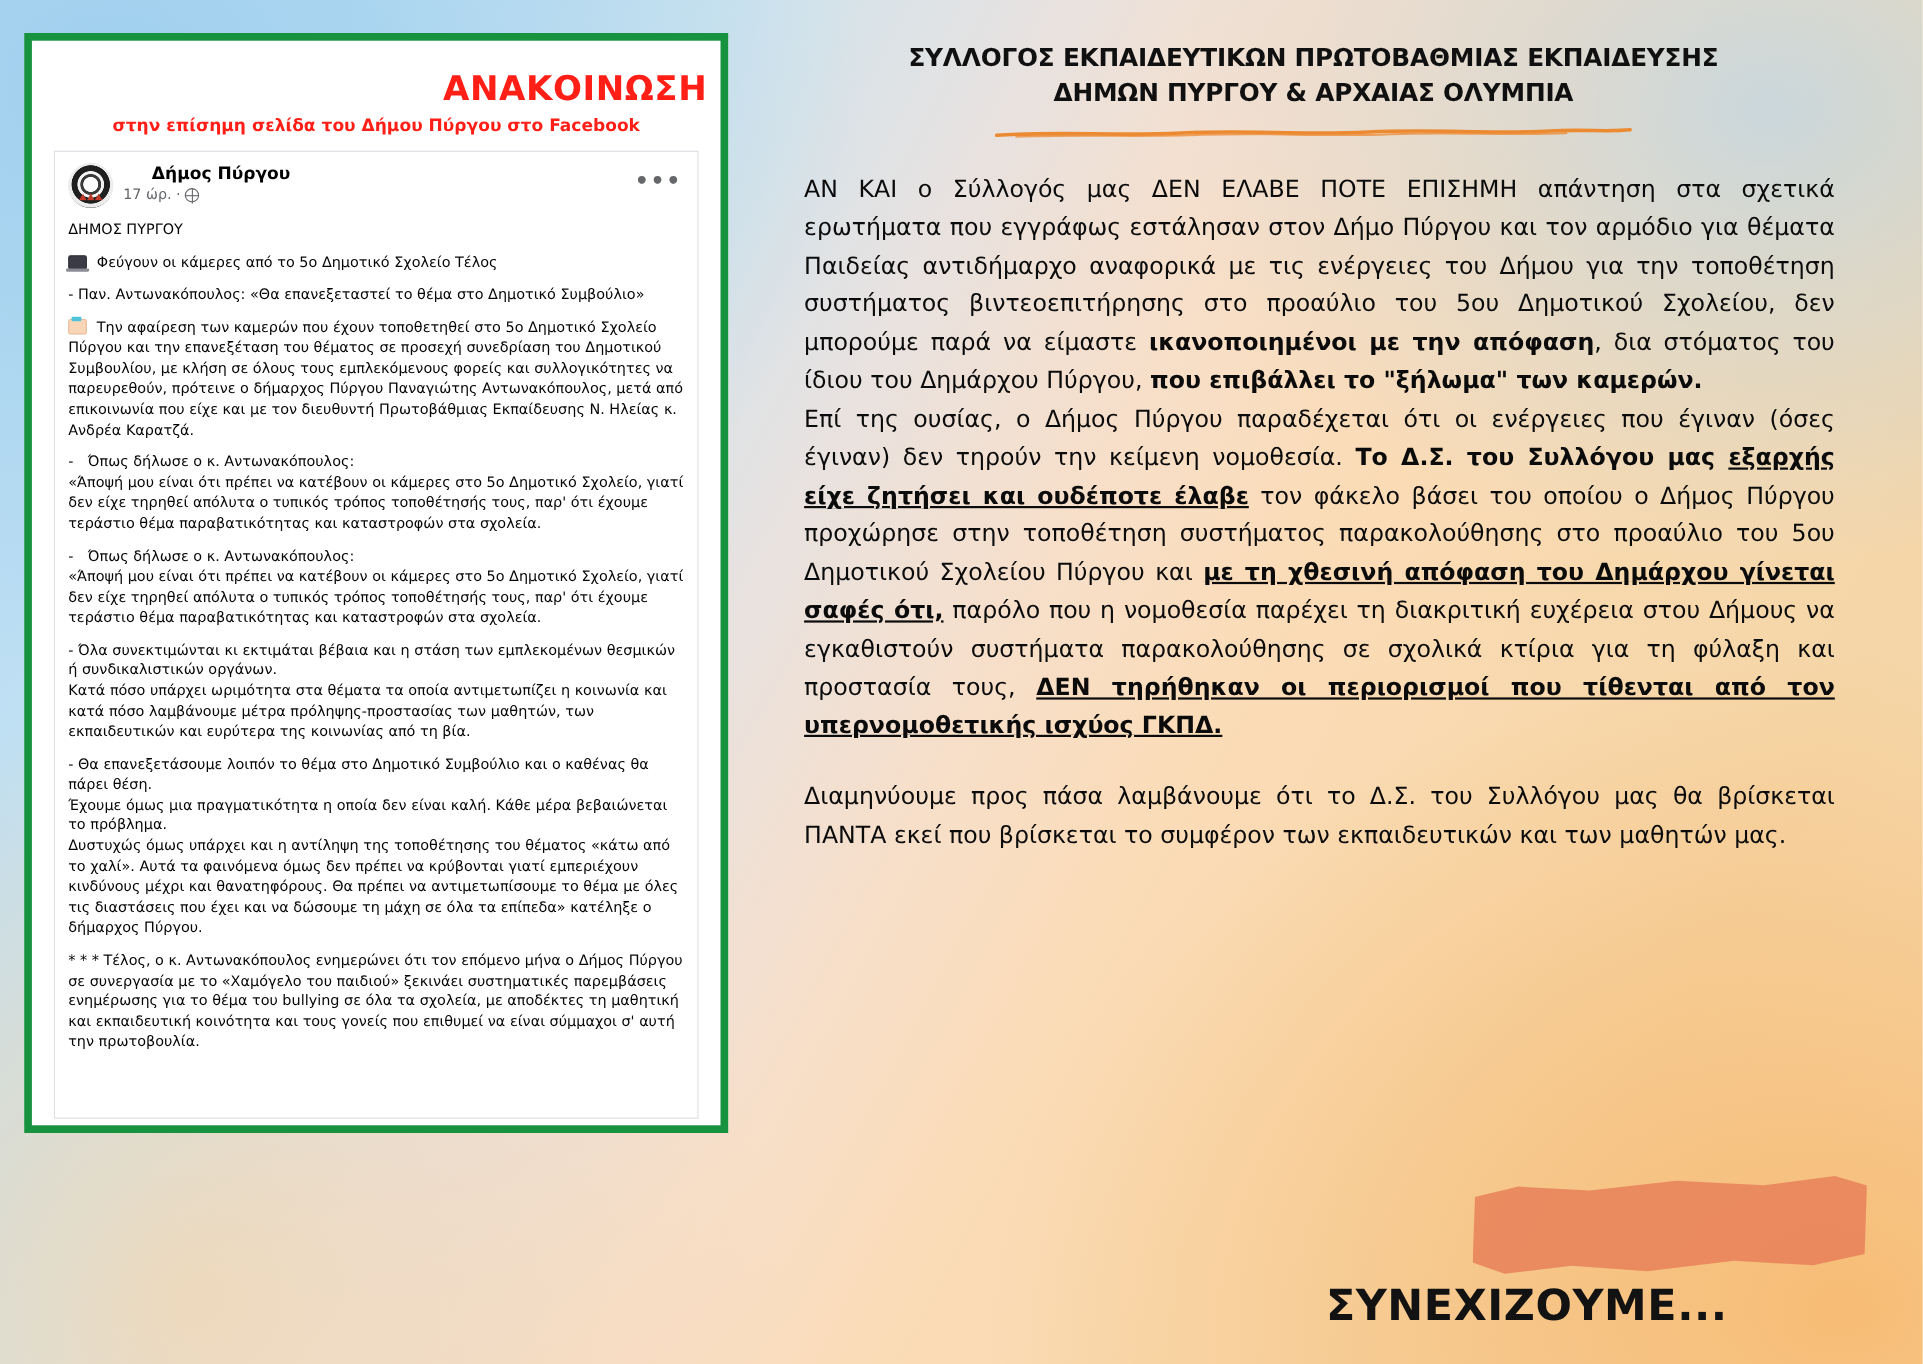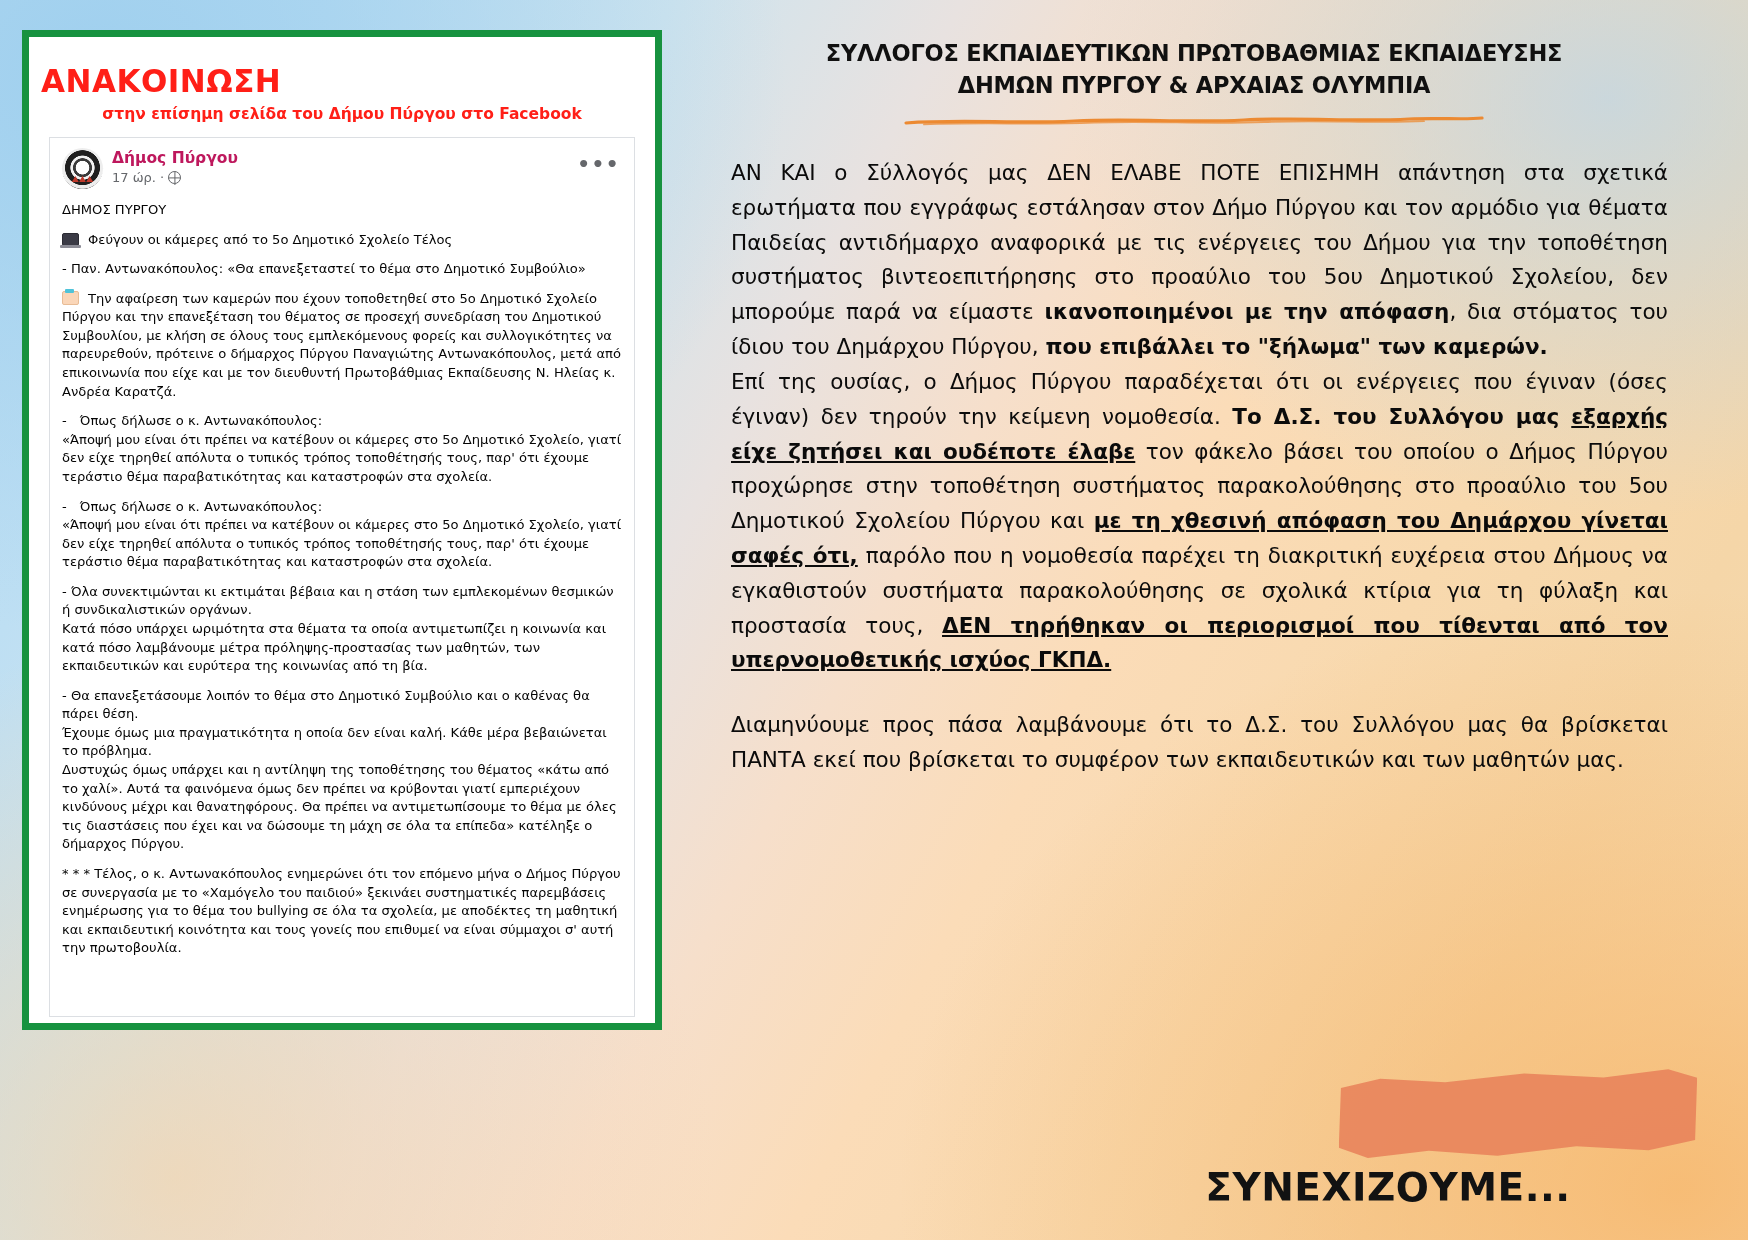--- a/index.html
+++ b/index.html
@@ -49,21 +49,21 @@
     top: 30px;
     width: 640px;
     height: 1000px;
     background: #ffffff;
     border: 7px solid #17923f;
     box-sizing: border-box;
     padding: 10px 12px 10px 12px;
     z-index: 3;
   }
   #announcement-title {
-    text-align: left;
+    text-align: right;
     color: #ff1f17;
     font-weight: bold;
     font-size: 31px;
     letter-spacing: 0.5px;
     margin: 16px 0 6px 0;
     font-family: "DejaVu Sans", "Liberation Sans", sans-serif;
   }
   #announcement-sub {
     text-align: center;
     color: #ff1f17;
@@ -98,21 +98,21 @@
   #fb-avatar::after{
     content:"";
     position:absolute;
     left:50%; top:62%;
     transform: translateX(-50%);
     width: 22px; height: 9px;
     background: #c0392b;
     clip-path: polygon(0% 100%, 18% 30%, 34% 100%, 50% 25%, 66% 100%, 82% 30%, 100% 100%);
   }
   #fb-names { display: flex; flex-direction: column; justify-content: center; padding-top: 1px;}
-  #fb-pagename { font-size: 15.5px; font-weight: bold; color: #be185d; line-height: 1.25; }
+  #fb-pagename { font-size: 15.5px; font-weight: bold; color: #000000; line-height: 1.25; margin-left: 26px; }
   #fb-meta { font-size: 13px; color: #65676b; display: flex; align-items: center; gap: 4px; margin-top: 2px;}
   .globe-icon {
     display:inline-block; width: 13px; height: 13px; border-radius: 50%;
     border: 1.4px solid #65676b; position: relative; box-sizing: border-box;
   }
   .globe-icon::before{content:"";position:absolute;left:50%;top:-1.4px;bottom:-1.4px;width:1.2px;background:#65676b;transform:translateX(-50%);}
   .globe-icon::after{content:"";position:absolute;top:50%;left:-1.4px;right:-1.4px;height:1.2px;background:#65676b;transform:translateY(-50%);}
   #fb-dots {
     position: absolute; right: 2px; top: 6px;
     color: #65676b; font-size: 20px; letter-spacing: 1.5px; line-height: 1;

